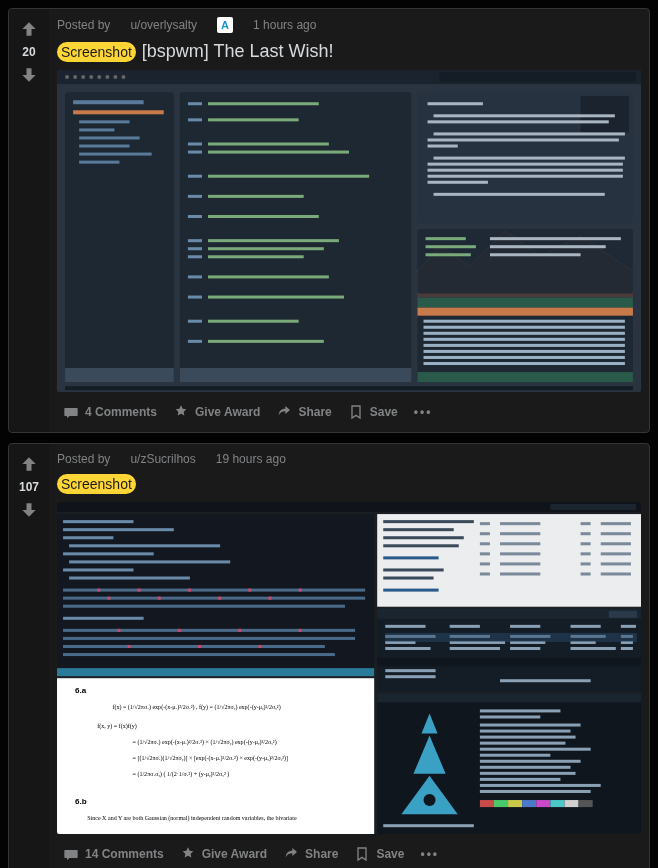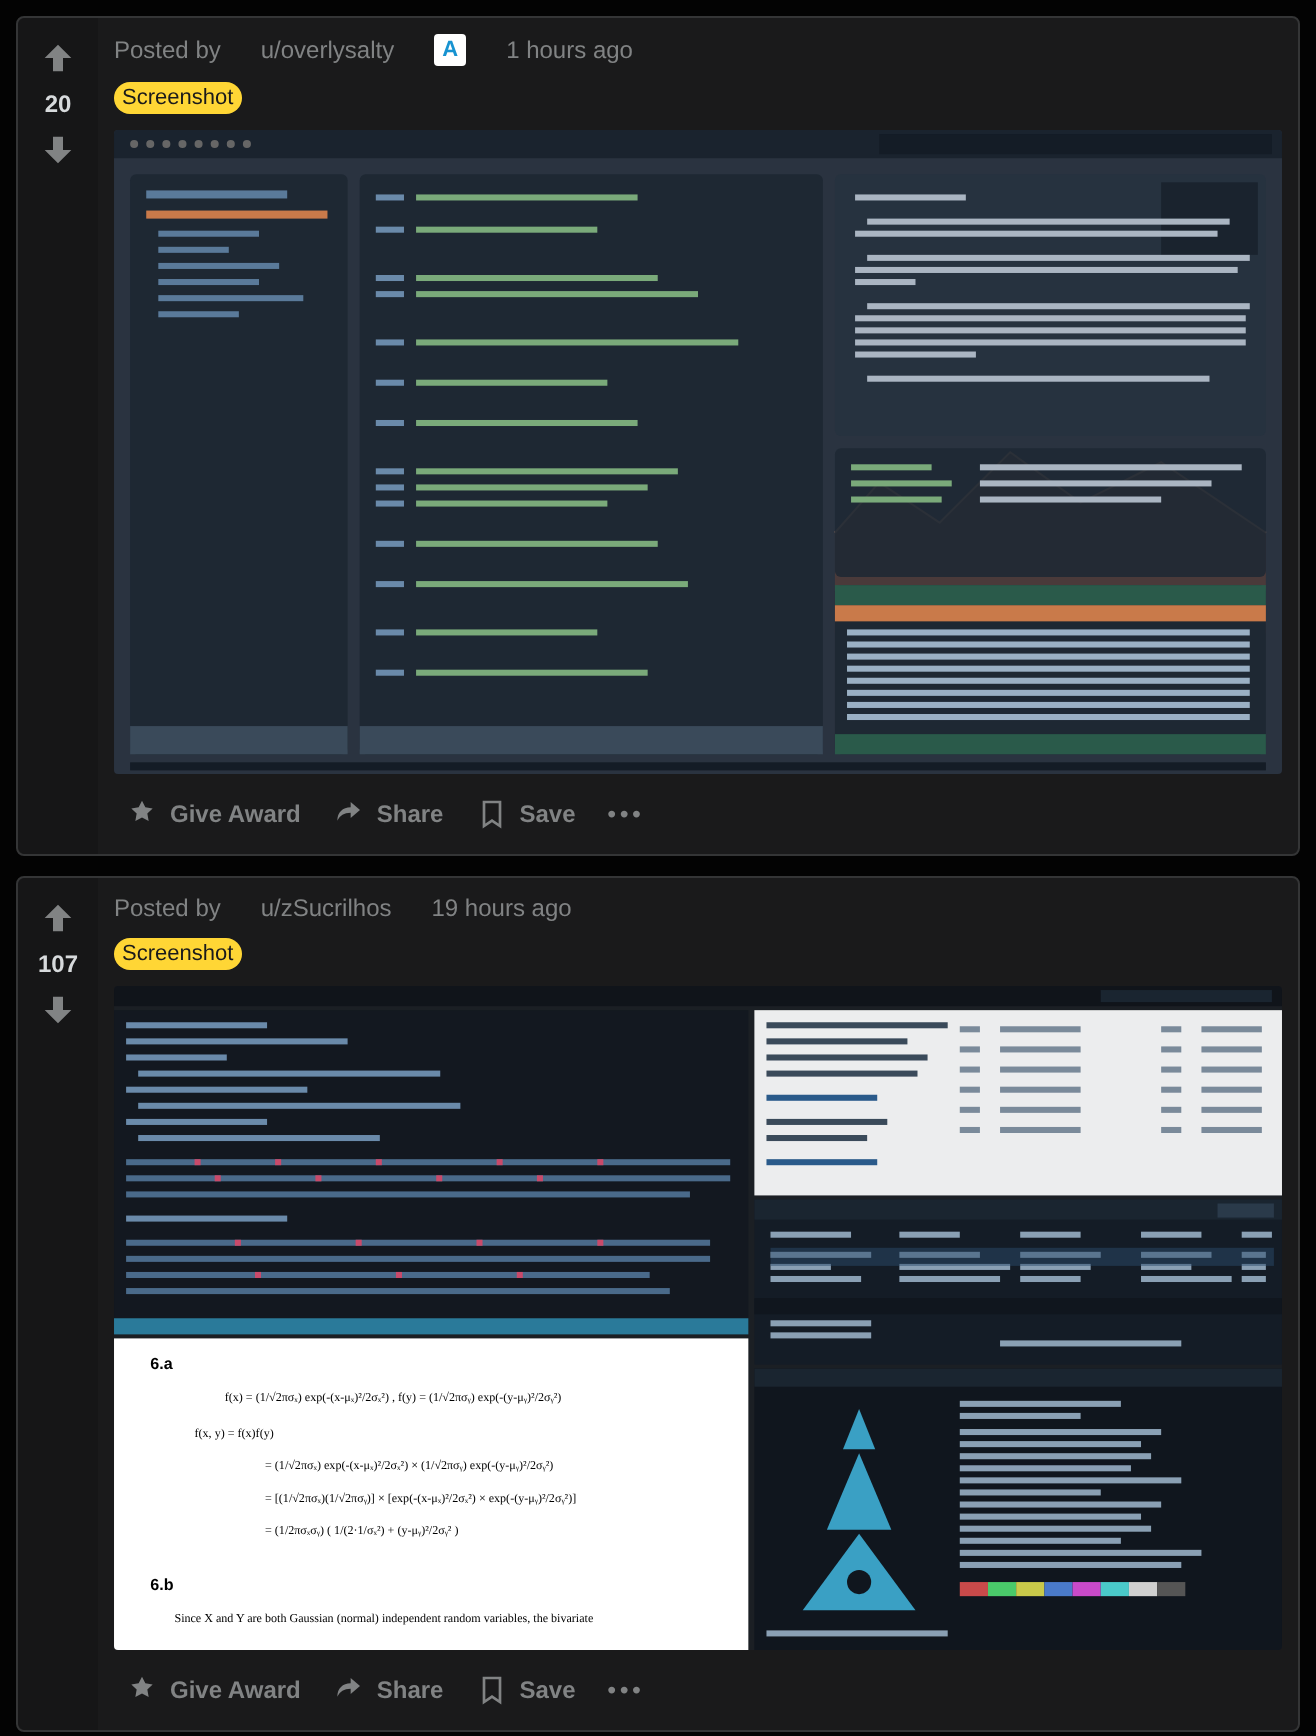--- a/index.html
+++ b/index.html
@@ -72,21 +72,21 @@
   .title-row {
     display: flex;
     align-items: center;
     flex-wrap: wrap;
     gap: 6px;
     margin-bottom: 8px;
   }
   .flair {
     background: #ffd635;
     color: #1a1a1b;
-    font-size: 11px;
+    font-size: 14px;
     font-weight: 500;
     padding: 2px 4px;
     border-radius: 20px;
   }
   .post-title {
     color: #d7dadc;
     font-size: 18px;
     font-weight: 500;
   }
   .thumbnail {
@@ -133,20 +133,21 @@
   </div>
   <div class="post-body">
     <div class="post-meta">
       <span>Posted by</span>
       <a class="author-link">u/overlysalty</a>
       <span class="avatar">A</span>
       <span>1 hours ago</span>
     </div>
     <div class="title-row">
       <span class="flair">Screenshot</span>
+      <span class="post-title">[bspwm] The Last Wish!</span>
     </div>
     <div class="thumbnail">
       <svg viewBox="0 0 580 320">
         <rect width="580" height="320" fill="#2a3340"></rect>
         <rect x="0" y="0" width="580" height="14" fill="#1a232e"></rect>
         <circle cx="10" cy="7" r="2" fill="#666"></circle>
           <circle cx="18" cy="7" r="2" fill="#666"></circle>
           <circle cx="26" cy="7" r="2" fill="#666"></circle>
           <circle cx="34" cy="7" r="2" fill="#666"></circle>
           <circle cx="42" cy="7" r="2" fill="#666"></circle>
@@ -238,20 +239,26 @@
           <rect x="364" y="284" width="200" height="3"></rect>
           <rect x="364" y="290" width="200" height="3"></rect>
         </g>
         <rect x="358" y="300" width="214" height="10" fill="#2a5a4a"></rect>
         <rect x="8" y="314" width="564" height="4" fill="#141c26"></rect>
       </svg>
     </div>
     <div class="action-bar">
       <div class="action-item">
         <svg viewBox="0 0 24 24">
+            <path d="M21 6h-18c-0.6 0-1 0.4-1 1v10c0 0.6 0.4 1 1 1h3v3l4-3h11c0.6 0 1-0.4 1-1v-10c0-0.6-0.4-1-1-1z"></path>
+          </svg>
+        <span>4 Comments</span>
+      </div>
+      <div class="action-item">
+        <svg viewBox="0 0 24 24">
             <path d="M12 2l2.5 5 5.5 0.8-4 3.9 1 5.5-5-2.6-5 2.6 1-5.5-4-3.9 5.5-0.8z"></path>
           </svg>
         <span>Give Award</span>
       </div>
       <div class="action-item">
         <svg viewBox="0 0 24 24">
             <path d="M14 3v4c-6 0-10 4-10 10 2-4 5-6 10-6v4l7-6z"></path>
           </svg>
         <span>Share</span>
       </div>
@@ -455,20 +462,26 @@
           <rect x="490" y="296" width="14" height="7" fill="#4ac9c9"></rect>
           <rect x="504" y="296" width="14" height="7" fill="#d0d0d0"></rect>
           <rect x="518" y="296" width="14" height="7" fill="#555"></rect>
         </g>
         <rect x="324" y="320" width="90" height="3" fill="#8aa0b4"></rect>
       </svg>
     </div>
     <div class="action-bar">
       <div class="action-item">
         <svg viewBox="0 0 24 24">
+            <path d="M21 6h-18c-0.6 0-1 0.4-1 1v10c0 0.6 0.4 1 1 1h3v3l4-3h11c0.6 0 1-0.4 1-1v-10c0-0.6-0.4-1-1-1z"></path>
+          </svg>
+        <span>14 Comments</span>
+      </div>
+      <div class="action-item">
+        <svg viewBox="0 0 24 24">
             <path d="M12 2l2.5 5 5.5 0.8-4 3.9 1 5.5-5-2.6-5 2.6 1-5.5-4-3.9 5.5-0.8z"></path>
           </svg>
         <span>Give Award</span>
       </div>
       <div class="action-item">
         <svg viewBox="0 0 24 24">
             <path d="M14 3v4c-6 0-10 4-10 10 2-4 5-6 10-6v4l7-6z"></path>
           </svg>
         <span>Share</span>
       </div>

